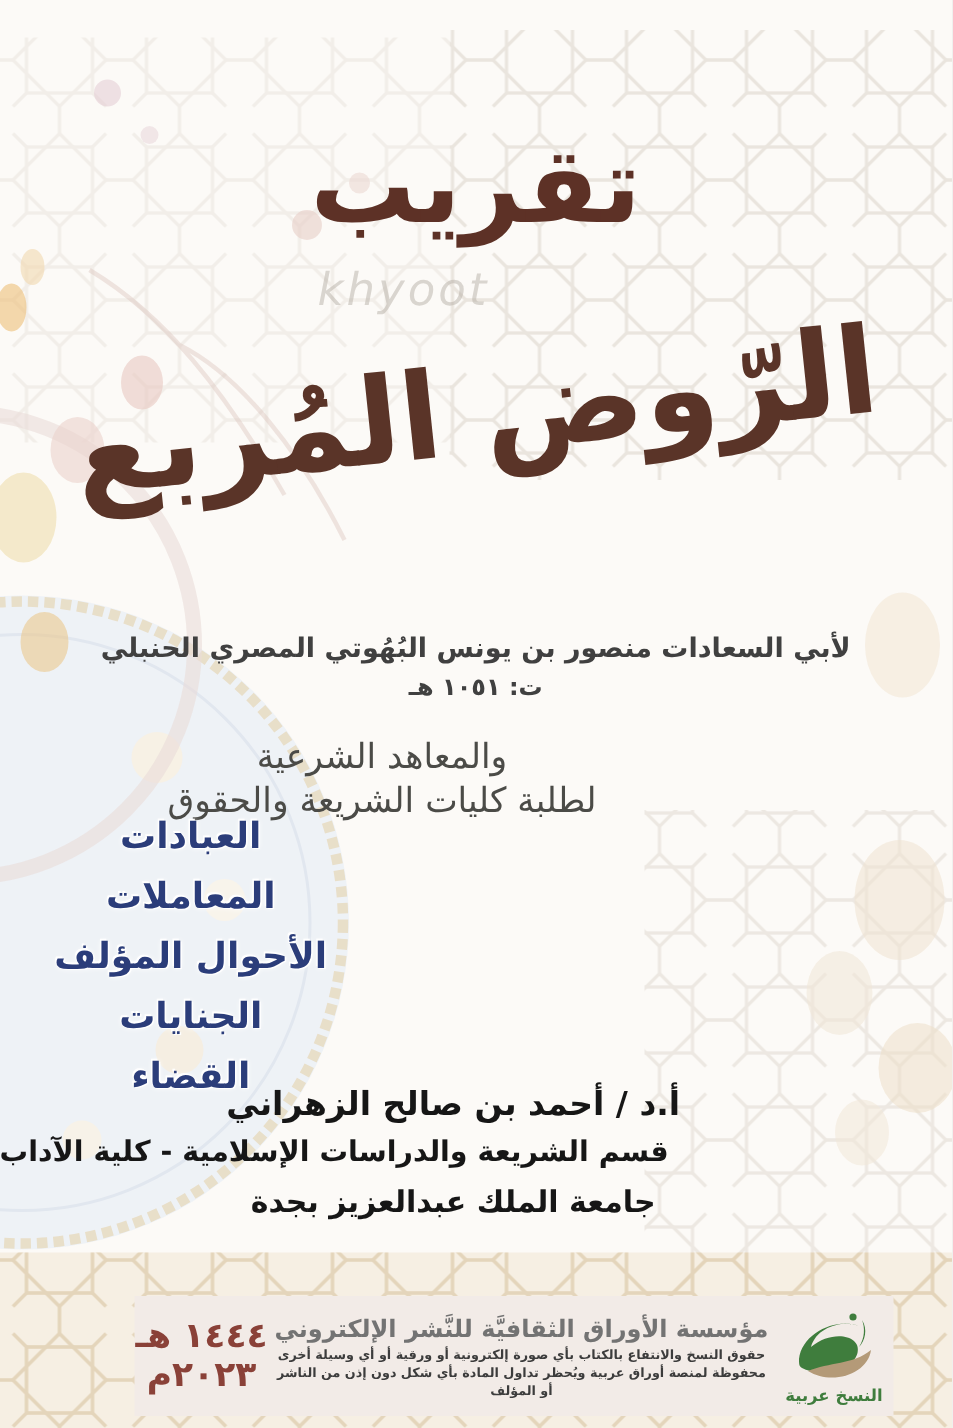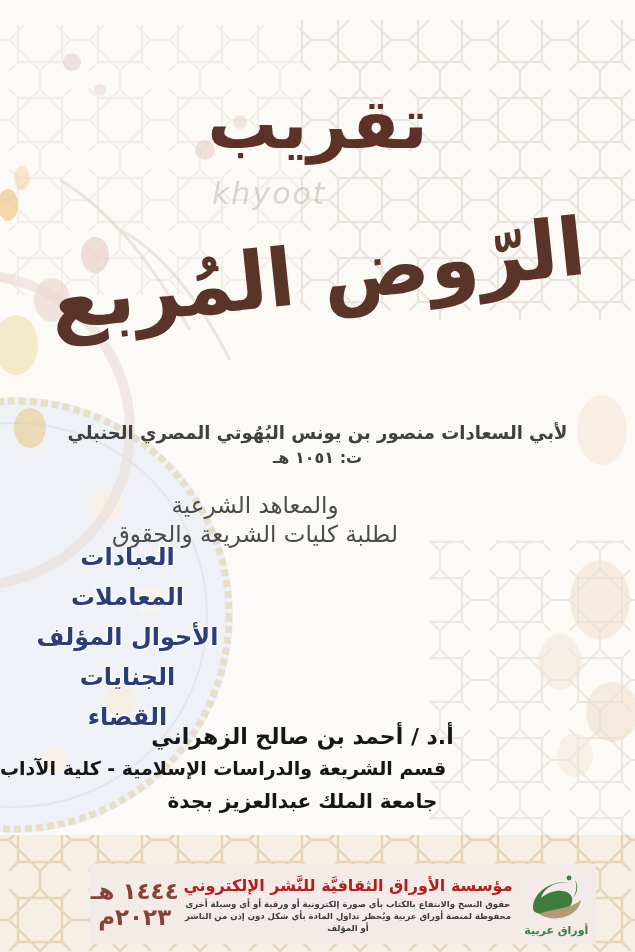--- a/index.html
+++ b/index.html
@@ -52,21 +52,21 @@
   }
   .footer-bar{
     position:absolute;left:90px;top:864px;width:506px;height:80px;z-index:2;
     background:#f2ebe7;display:flex;flex-direction:row;align-items:center;direction:ltr;
   }
   .footer-dates{
     width:108px;text-align:center;direction:rtl;
     color:#8a4138;font-weight:bold;font-size:23px;line-height:26px;white-space:nowrap;
   }
   .footer-center{flex:1;text-align:center;direction:rtl;padding:0 4px;}
-  .footer-publisher{font-size:16px;font-weight:bold;color:#b91c1c;line-height:22px;margin-bottom:1px;white-space:nowrap;}
+  .footer-publisher{font-size:16px;font-weight:bold;color:#737373;line-height:22px;margin-bottom:1px;white-space:nowrap;}
   .footer-copy{font-size:8.5px;color:#3c3c3c;line-height:12px;font-weight:bold;}
   .footer-logo{width:96px;display:flex;flex-direction:column;align-items:center;justify-content:center;}
   .footer-logo-text{font-size:11px;font-weight:bold;color:#3f7d3d;margin-top:-2px;}
 </style>
 </head>
 <body>
 
 <div class="cover">
 
   <svg class="bg-layer" viewBox="0 0 635 952" xmlns="http://www.w3.org/2000/svg" aria-hidden="true">
@@ -168,17 +168,17 @@
       <div class="footer-copy">حقوق النسخ والانتفاع بالكتاب بأي صورة إلكترونية أو ورقية أو أي وسيلة أخرى</div>
       <div class="footer-copy">محفوظة لمنصة أوراق عربية ويُحظر تداول المادة بأي شكل دون إذن من الناشر أو المؤلف</div>
     </div>
     <div class="footer-logo">
       <svg width="62" height="54" viewBox="0 0 62 54" aria-hidden="true">
         <path d="M8,34 C10,16 34,6 48,12 C38,8 20,12 16,26 C30,14 50,18 47,30 C44,42 20,46 10,40 C8,39 8,37 8,34 Z" fill="#3f7d3d"></path>
         <path d="M50,8 C54,14 52,22 48,26 C52,20 52,13 50,8 Z" fill="#3f7d3d"></path>
         <path d="M14,42 C28,36 44,38 56,28 C54,44 30,52 14,42 Z" fill="#b49a78"></path>
         <circle cx="44" cy="6" r="2.4" fill="#3f7d3d"></circle>
       </svg>
-      <div class="footer-logo-text">أوراق عربية</div>
+      <div class="footer-logo-text">النسخ عربية</div>
     </div>
   </div>
 
 </div>
 
 </body></html>

